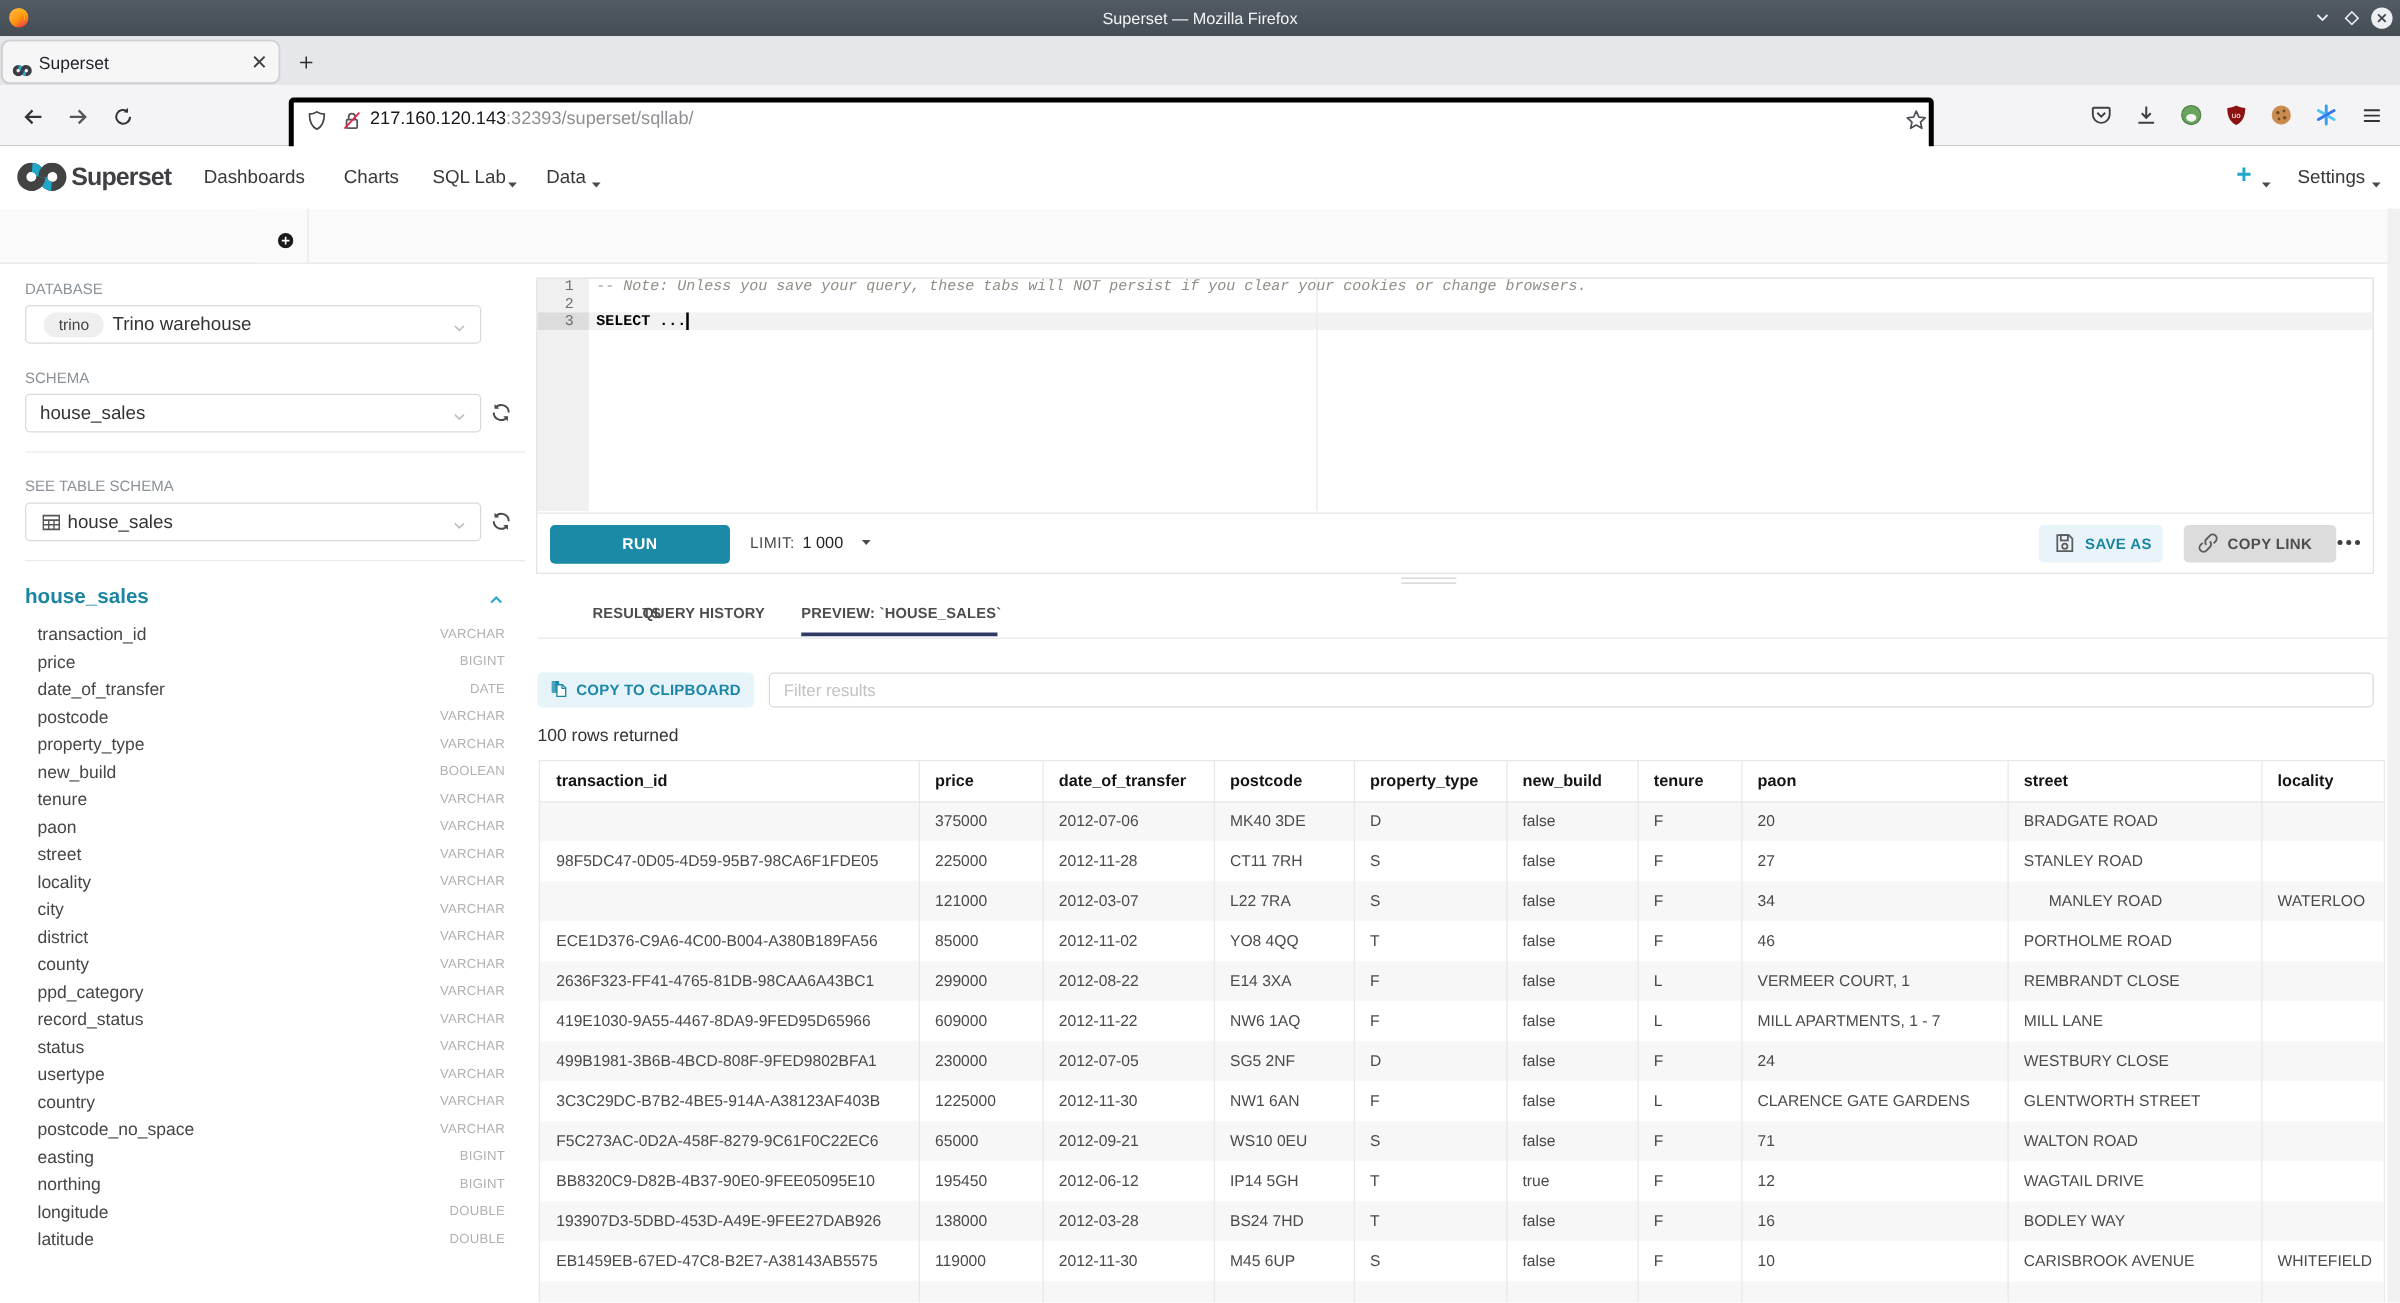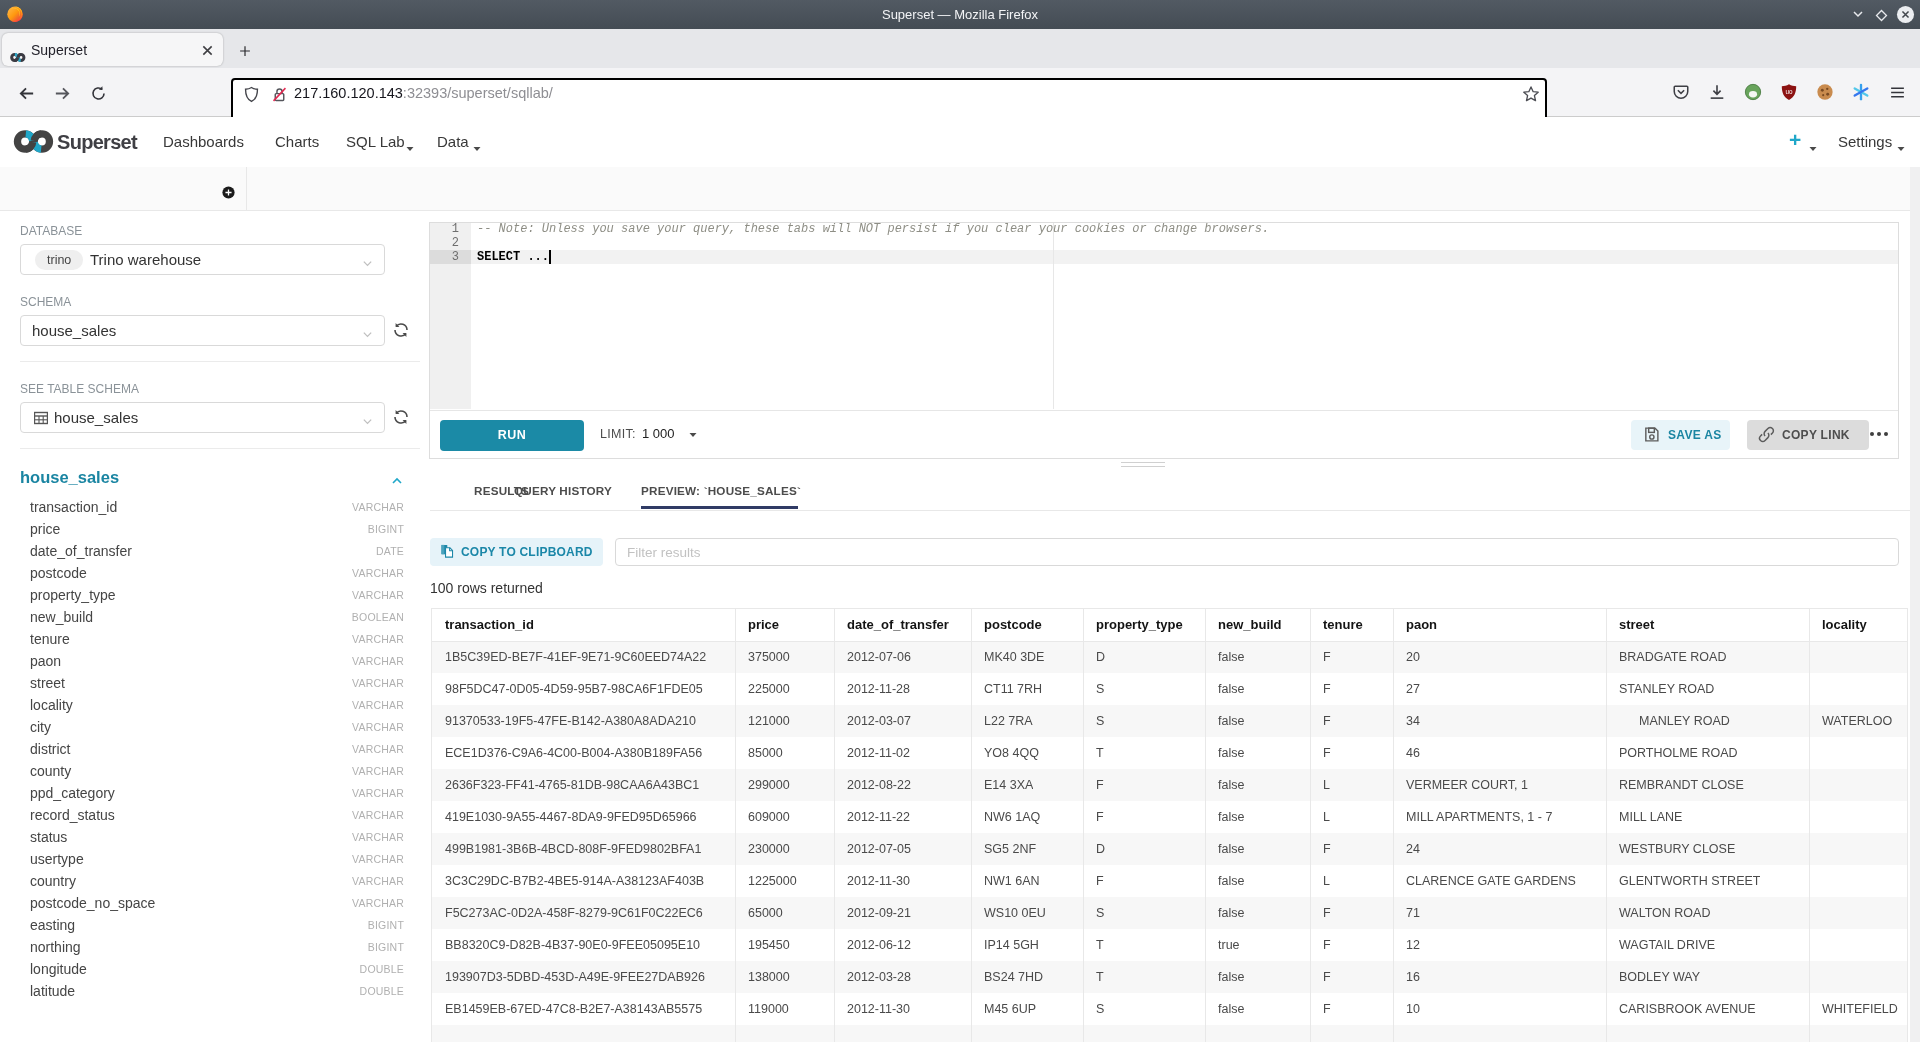--- a/index.html
+++ b/index.html
@@ -6,21 +6,21 @@
 * { margin:0; padding:0; box-sizing:border-box; }
 html,body { width:1920px; height:1042px; overflow:hidden; }
 body { font-family:"Liberation Sans", sans-serif; position:relative; background:#fff; }
 .abs { position:absolute; }
 #titlebar { position:absolute; left:0; top:0; width:1920px; height:29px; background:linear-gradient(#525a63,#444c54); }
 #titlebar .title { position:absolute; left:0; right:0; top:0; height:29px; line-height:29px; text-align:center; color:#f3f4f6; font-size:13px; }
 #tabbar { position:absolute; left:0; top:29px; width:1920px; height:39px; background:#e6e7ea; }
 #tab1 { position:absolute; left:2px; top:4px; width:221px; height:33px; background:#f6f6f7; border-radius:6px; box-shadow:0 0 2px rgba(0,0,0,.3); }
 #tab1 .tabtitle { position:absolute; left:29px; top:8.5px; font-size:14px; color:#23222b; }
 #navbar { position:absolute; left:0; top:68px; width:1920px; height:49px; background:#f4f4f6; border-bottom:1px solid #ccc; }
-#urlbar { position:absolute; left:231px; top:10px; width:1316px; height:46px; background:#fff; border:2px solid #000000; border-radius:4px; }
+#urlbar { position:absolute; left:231px; top:10px; width:1316px; height:46px; background:#fff; border:4px solid #000000; border-radius:4px; }
 #urlbar .url { position:absolute; left:61px; top:5px; font-size:14.5px; color:#16161d; }
 #urlbar .url span { color:#8e8e93; }
 #appnav { position:absolute; left:0; top:117px; width:1920px; height:50px; background:#fff; }
 #appnav .menu { position:absolute; top:0; height:50px; line-height:50px; font-size:15px; color:#383838; }
 #brandtext { position:absolute; left:57px; top:14px; font-size:20px; font-weight:bold; color:#3f3f44; letter-spacing:-0.7px; }
 #qtabrow { position:absolute; left:0; top:167px; width:1920px; height:44px; background:#fafafa; border-bottom:1px solid #e8e8e8; }
 #qtab { position:absolute; left:10px; top:0; width:196px; height:44px; background:#fff; border-right:1px solid #e8e8e8; }
 #qtab .qname { position:absolute; left:33px; top:15px; font-size:12.5px; color:#1da0c6; }
 #addtab { position:absolute; left:206px; top:0; width:41px; height:43px; background:#fafafa; border-right:1px solid #e8e8e8; }
 .sblabel { position:absolute; font-size:12px; color:#8a9298; }
@@ -378,39 +378,37 @@
 <div class="hcell" style="left:13px;">transaction_id</div>
 <div class="hcell" style="left:316px;">price</div>
 <div class="hcell" style="left:415px;">date_of_transfer</div>
 <div class="hcell" style="left:552px;">postcode</div>
 <div class="hcell" style="left:664px;">property_type</div>
 <div class="hcell" style="left:786px;">new_build</div>
 <div class="hcell" style="left:891px;">tenure</div>
 <div class="hcell" style="left:974px;">paon</div>
 <div class="hcell" style="left:1187px;">street</div>
 <div class="hcell" style="left:1390px;">locality</div>
-<div class="cell" style="left:13px;top:32px;">1B5C39ED-BE7F-41EF-9E71-9C60EED74A22</div>
 <div class="cell" style="left:316px;top:32px;">375000</div>
 <div class="cell" style="left:415px;top:32px;">2012-07-06</div>
 <div class="cell" style="left:552px;top:32px;text-align:right;">MK40 3DE</div>
 <div class="cell" style="left:664px;top:32px;">D</div>
 <div class="cell" style="left:786px;top:32px;">false</div>
 <div class="cell" style="left:891px;top:32px;">F</div>
 <div class="cell" style="left:974px;top:32px;">20</div>
 <div class="cell" style="left:1187px;top:32px;">BRADGATE ROAD</div>
 <div class="cell" style="left:13px;top:64px;">98F5DC47-0D05-4D59-95B7-98CA6F1FDE05</div>
 <div class="cell" style="left:316px;top:64px;">225000</div>
 <div class="cell" style="left:415px;top:64px;">2012-11-28</div>
 <div class="cell" style="left:552px;top:64px;">CT11 7RH</div>
 <div class="cell" style="left:664px;top:64px;">S</div>
 <div class="cell" style="left:786px;top:64px;">false</div>
 <div class="cell" style="left:891px;top:64px;">F</div>
 <div class="cell" style="left:974px;top:64px;">27</div>
 <div class="cell" style="left:1187px;top:64px;">STANLEY ROAD</div>
-<div class="cell" style="left:13px;top:96px;">91370533-19F5-47FE-B142-A380A8ADA210</div>
 <div class="cell" style="left:316px;top:96px;">121000</div>
 <div class="cell" style="left:415px;top:96px;">2012-03-07</div>
 <div class="cell" style="left:552px;top:96px;">L22 7RA</div>
 <div class="cell" style="left:664px;top:96px;">S</div>
 <div class="cell" style="left:786px;top:96px;">false</div>
 <div class="cell" style="left:891px;top:96px;">F</div>
 <div class="cell" style="left:974px;top:96px;">34</div>
 <div class="cell" style="left:1187px;top:96px;margin-left:20px;">MANLEY ROAD</div>
 <div class="cell" style="left:1390px;top:96px;">WATERLOO</div>
 <div class="cell" style="left:13px;top:128px;">ECE1D376-C9A6-4C00-B004-A380B189FA56</div>

